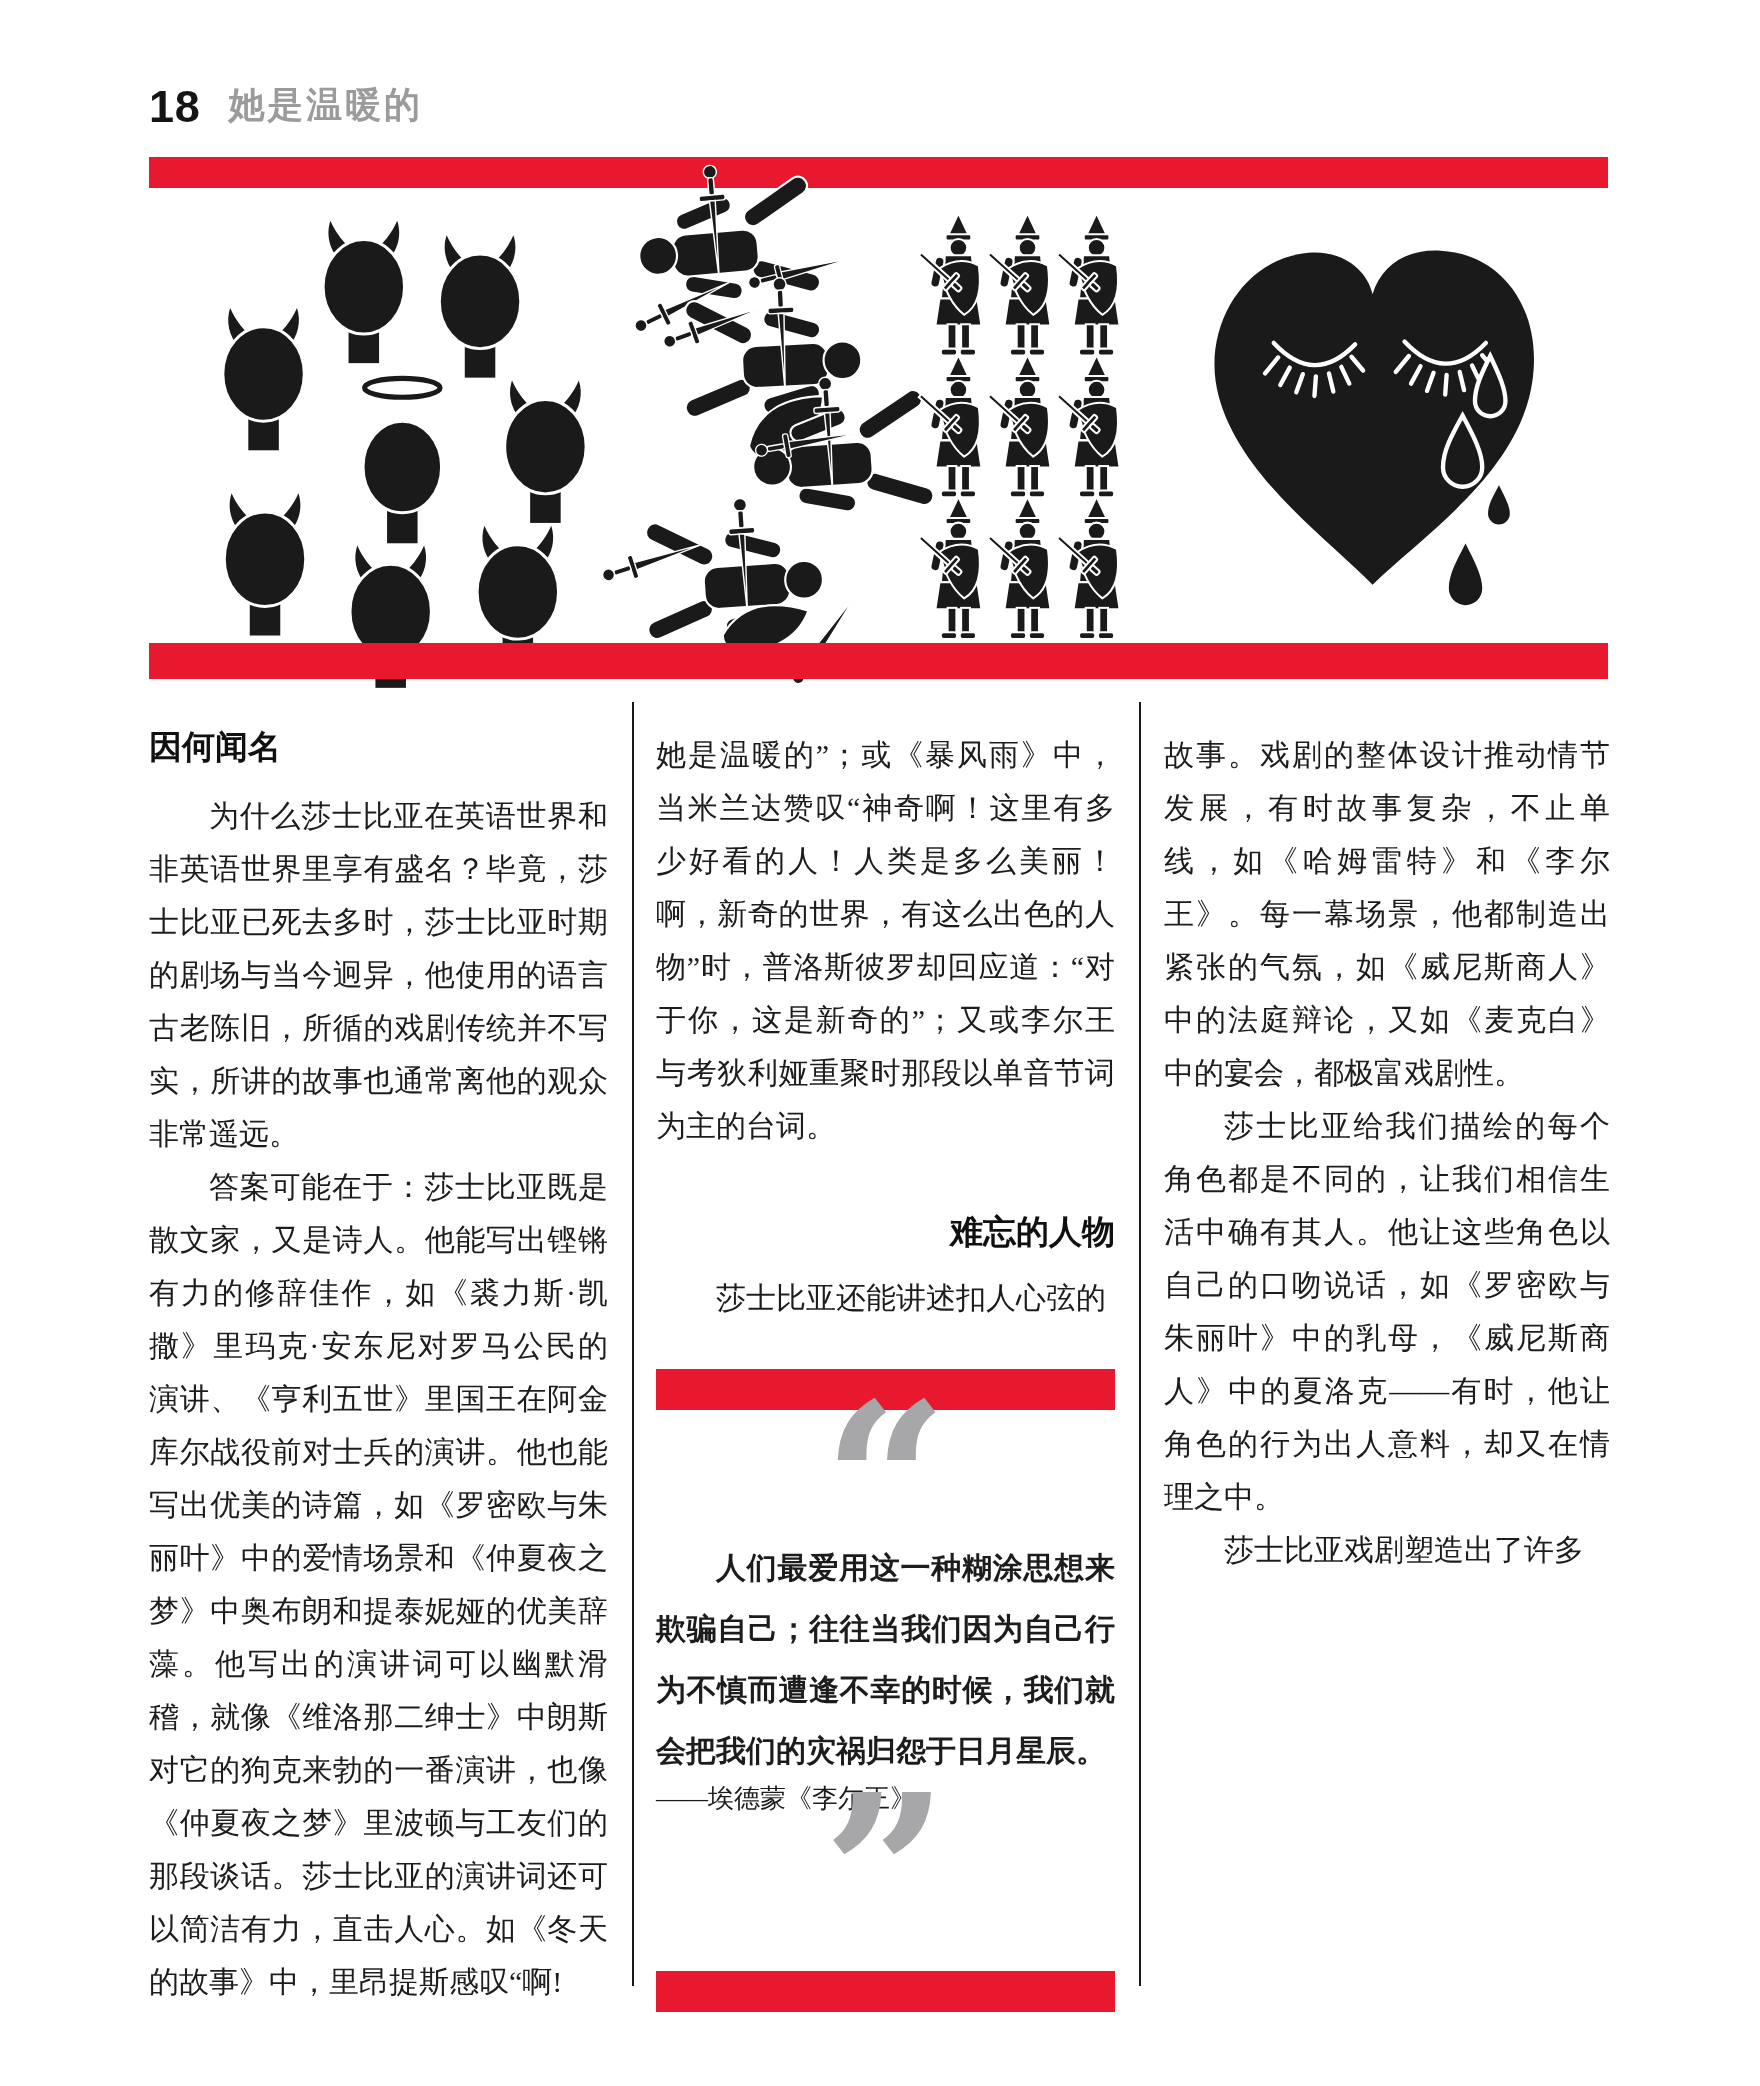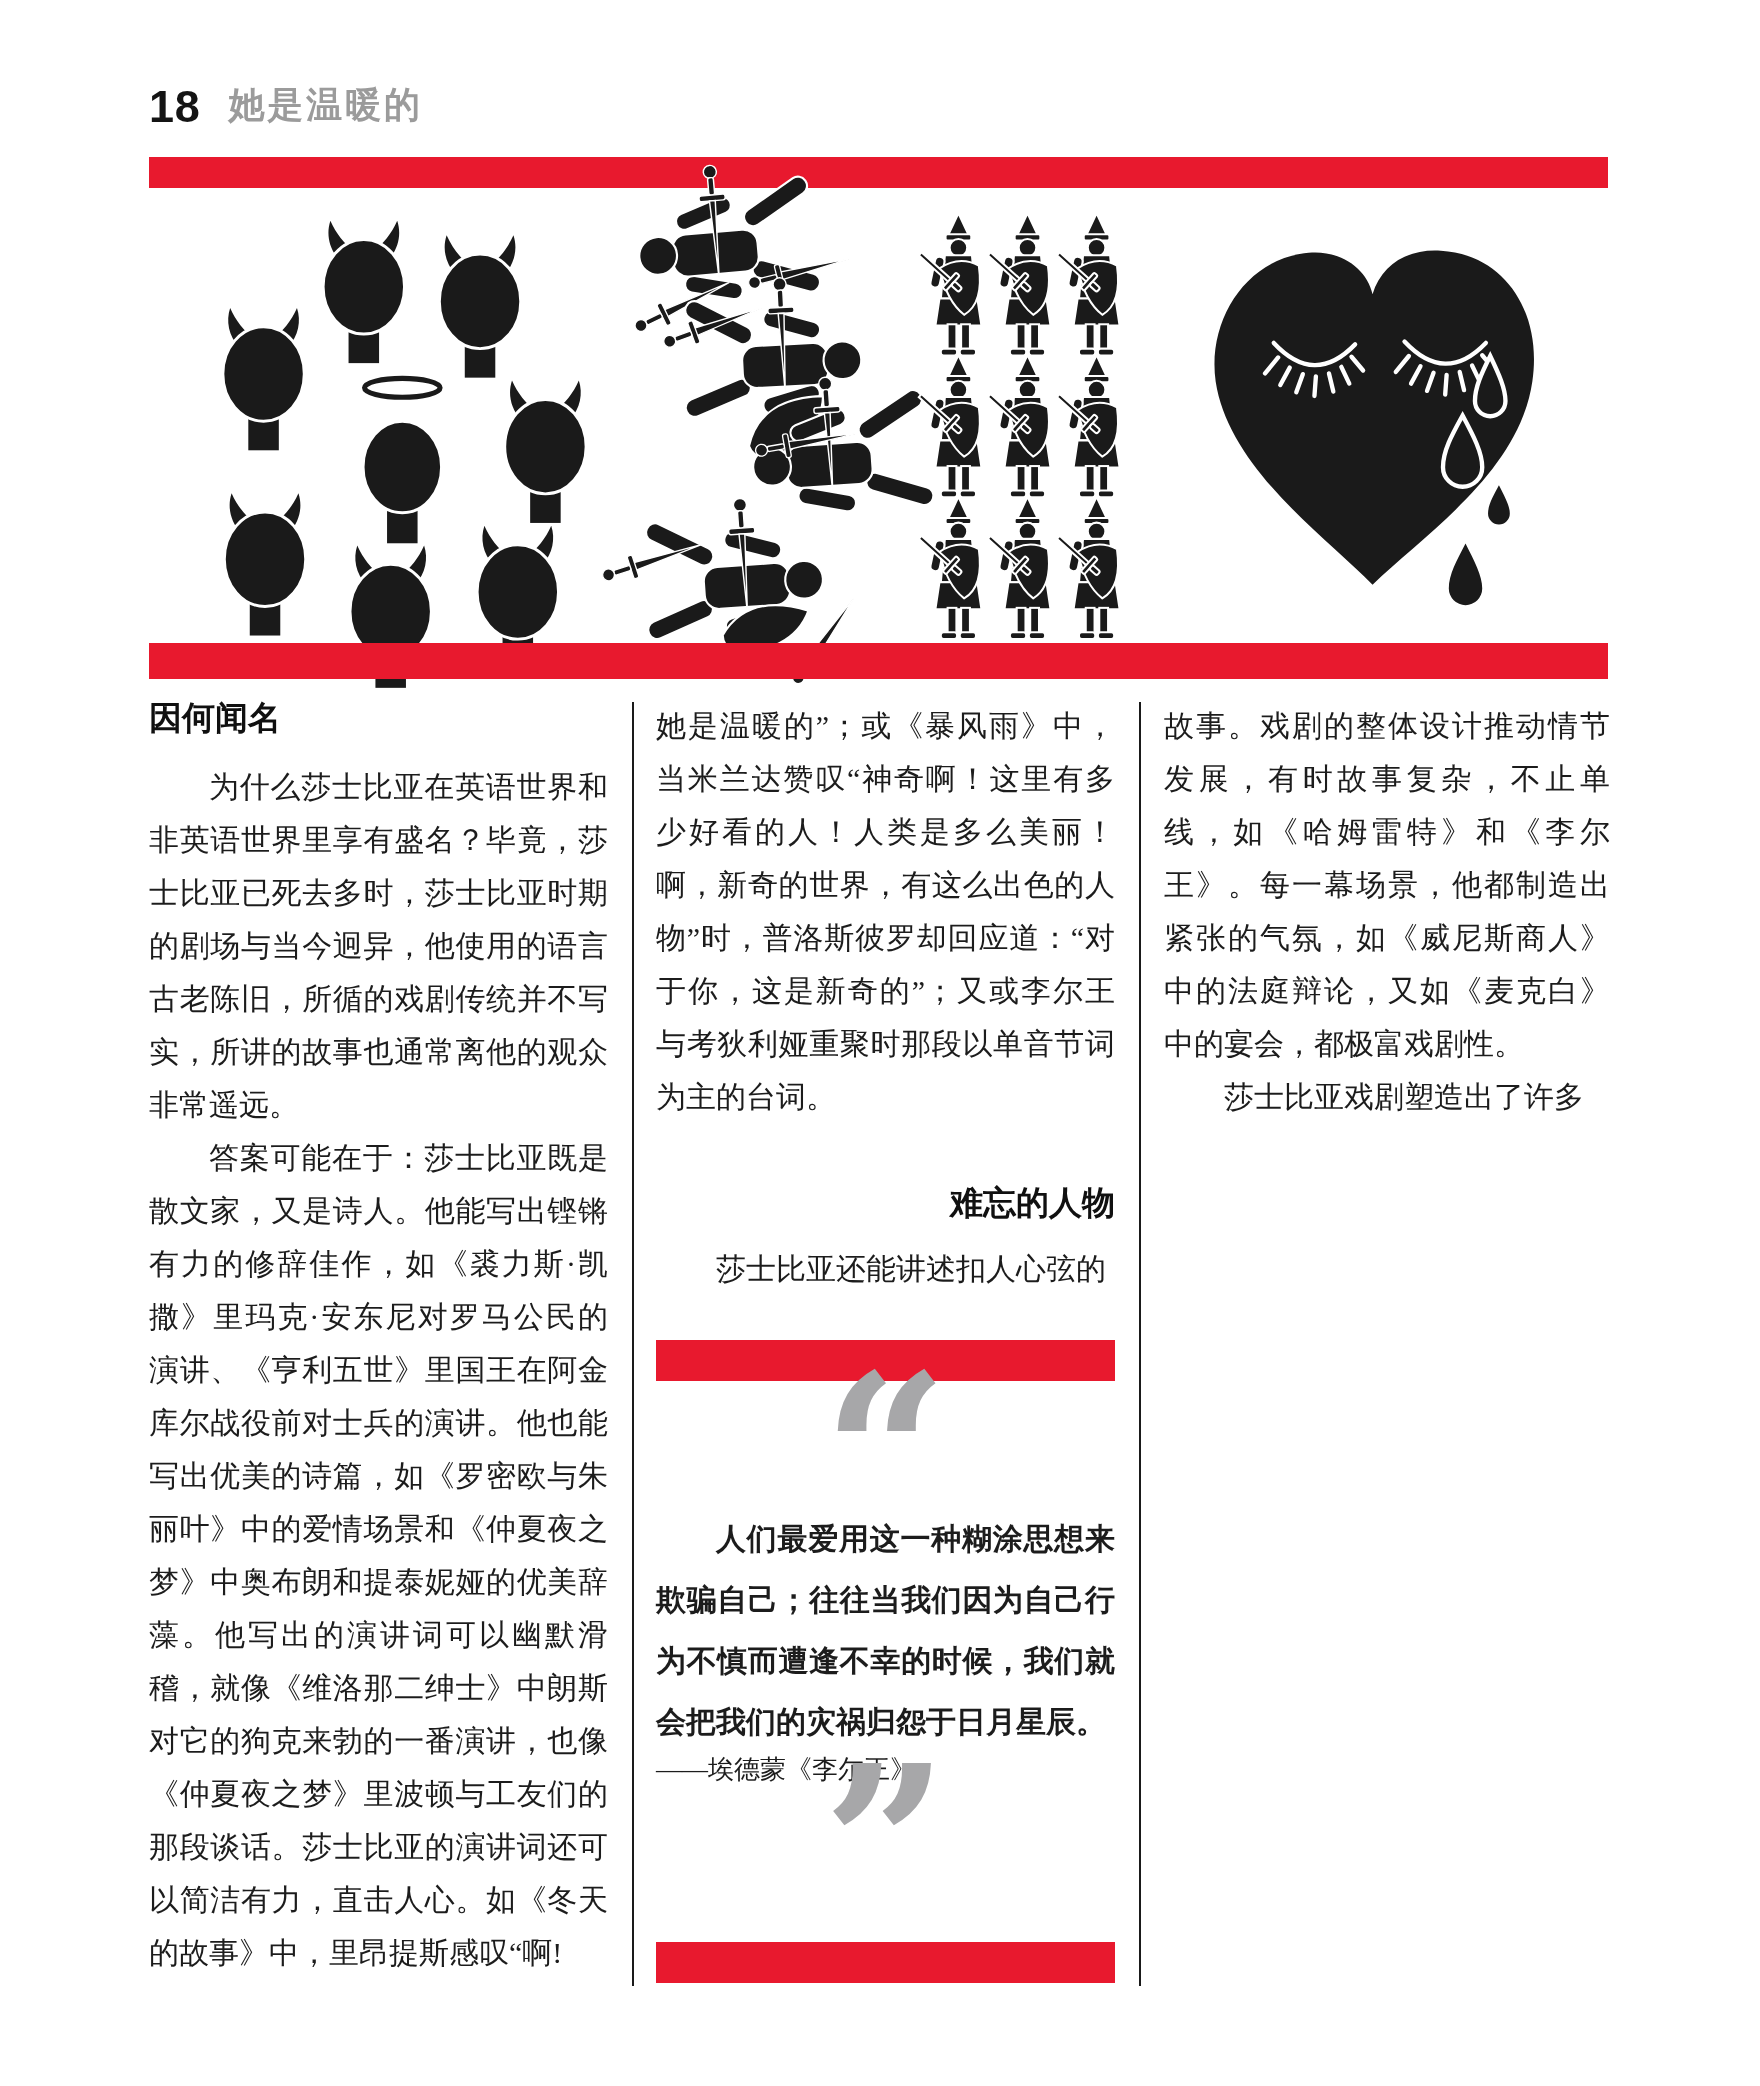--- a/index.html
+++ b/index.html
@@ -13,21 +13,21 @@
   
   .bar{position:absolute;left:149px;width:1459px;background:var(--red);}
   .barA{top:157px;height:30.5px;}
   .barB{top:643px;height:36px;}
   
   .illu{position:absolute;}
   svg{overflow:visible;display:block;}
   .blk{fill:var(--ink);stroke:#fff;}
   .solid{fill:var(--ink);}
   
-  .col{position:absolute;top:699px;font-size:30px;line-height:53px;text-align:justify;color:#1c1c1c;}
+  .col{position:absolute;top:728px;font-size:30px;line-height:53px;text-align:justify;color:#1c1c1c;}
   .col p{margin:0;}
   .col p.ind{text-indent:2em;}
   .h2{font-family:"Liberation Sans","DejaVu Sans",sans-serif;font-weight:900;font-size:33px;line-height:38px;color:#101010;margin:0;text-align:left;}
   .col1{left:149px;width:459px;}
   .col1 .h2{margin-bottom:23px;}
   .col2{left:656px;width:459px;height:1284px;}
   .col2 .h2{margin-top:61px;text-align:right;}
   .col2 .lead{margin-top:20.4px;}
   .qbar{height:41px;background:var(--red);margin-top:45px;}
   .qbar.bottom{position:absolute;left:0;right:0;bottom:0;margin:0;}
@@ -230,17 +230,18 @@
     <div class="qbar"></div>
     <div class="qmark open">“</div>
     <p class="quote">人们最爱用这一种糊涂思想来欺骗自己；往往当我们因为自己行为不慎而遭逢不幸的时候，我们就会把我们的灾祸归怨于日月星辰。</p>
     <p class="attr">——埃德蒙《李尔王》</p>
     <div class="qmark close">”</div>
     <div class="qbar bottom"></div>
   </div>
 
   <div class="col col3">
     <p>故事。戏剧的整体设计推动情节发展，有时故事复杂，不止单线，如《哈姆雷特》和《李尔王》。每一幕场景，他都制造出紧张的气氛，如《威尼斯商人》中的法庭辩论，又如《麦克白》中的宴会，都极富戏剧性。</p>
+    <p class="ind">莎士比亚给我们描绘的每个角色都是不同的，让我们相信生活中确有其人。他让这些角色以自己的口吻说话，如《罗密欧与朱丽叶》中的乳母，《威尼斯商人》中的夏洛克——有时，他让角色的行为出人意料，却又在情理之中。</p>
     <p class="ind">莎士比亚戏剧塑造出了许多</p>
   </div>
 
 </div>
 
 
 </body></html>

